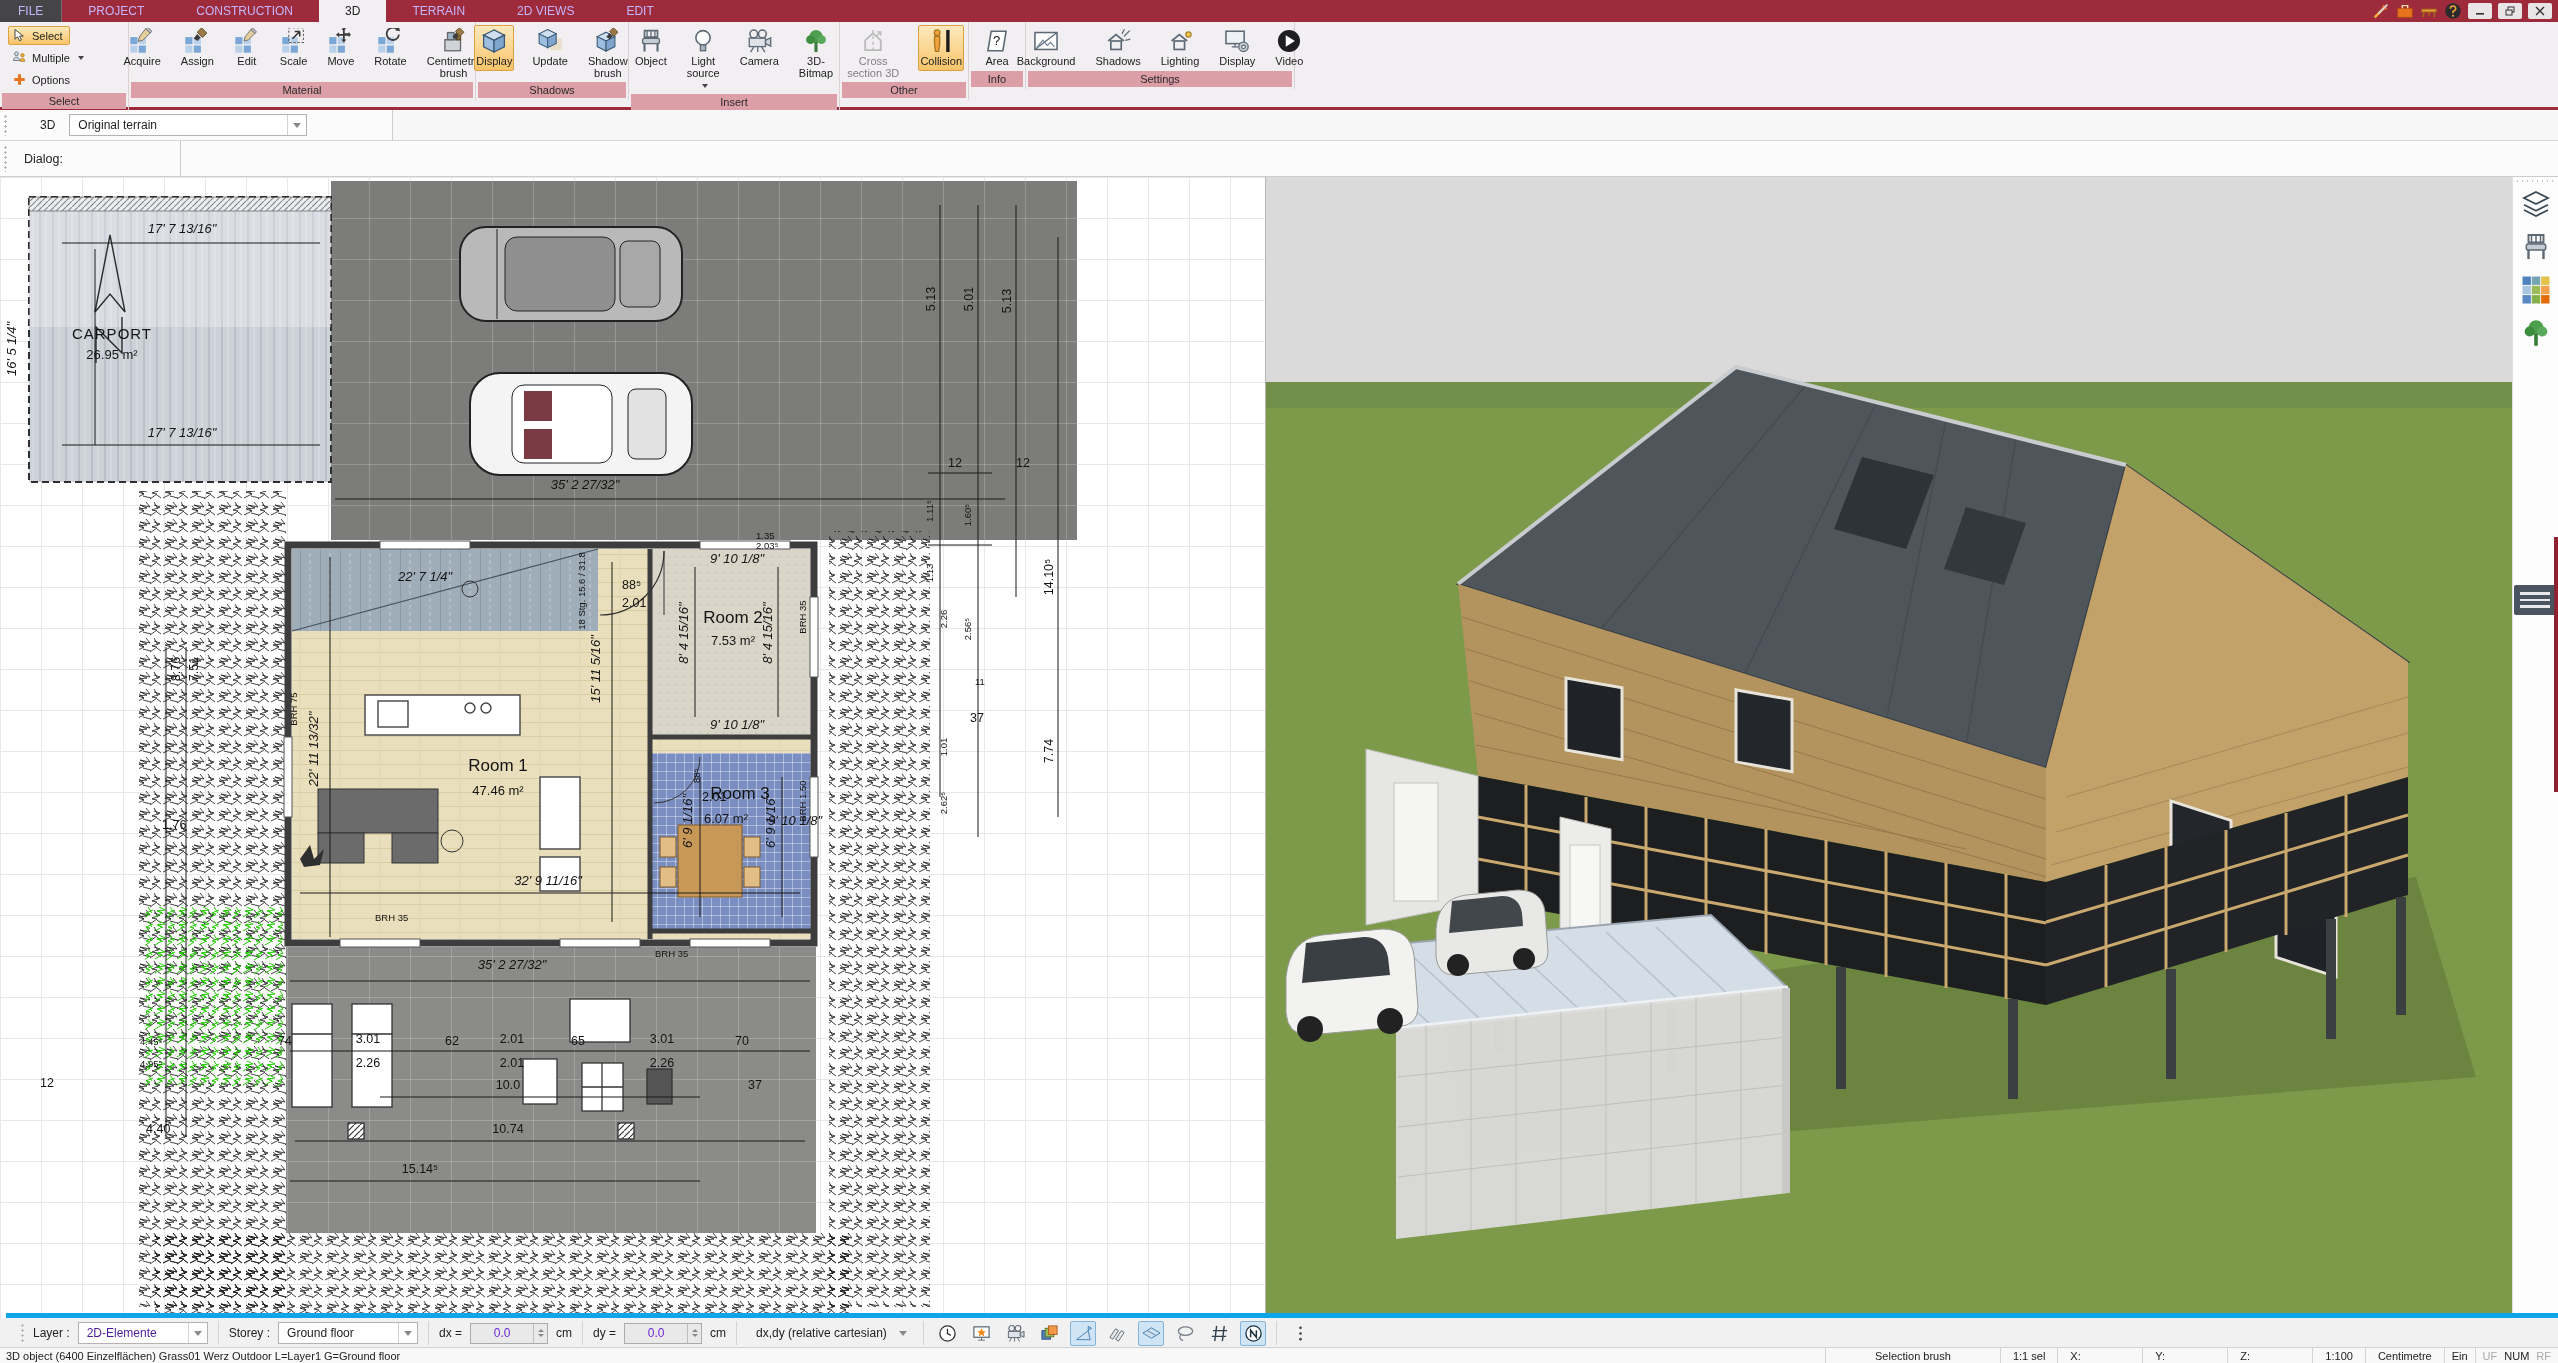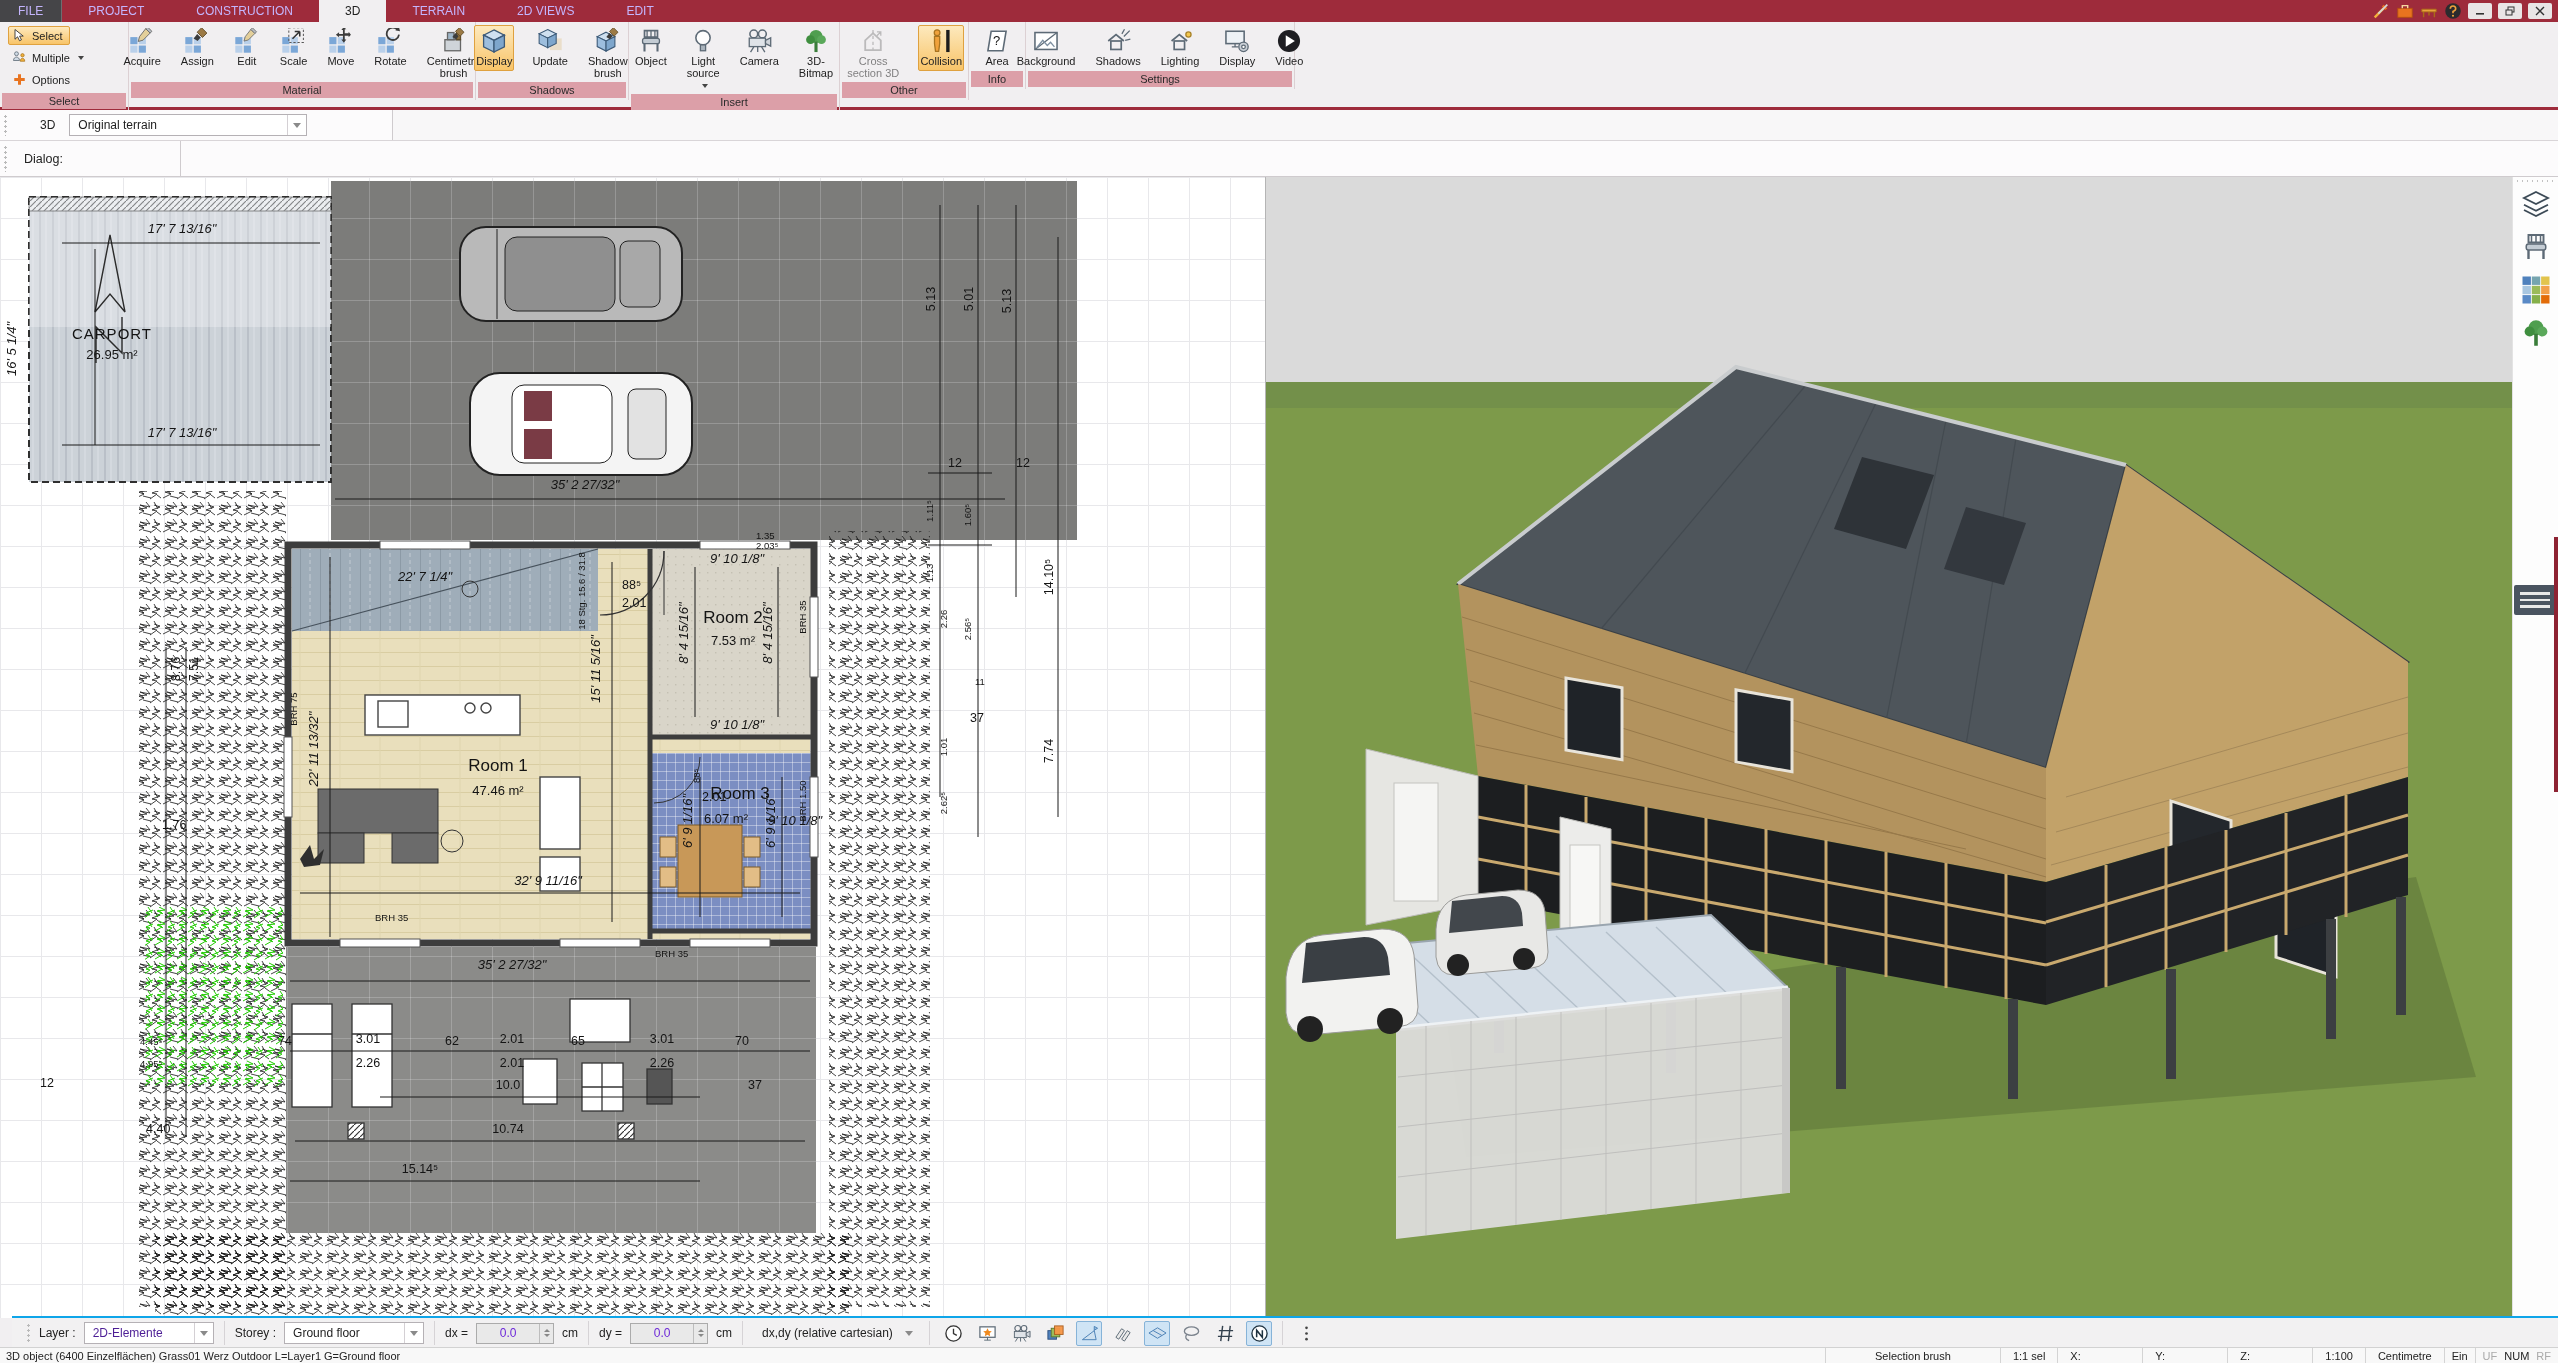--- a/index.html
+++ b/index.html
@@ -53,21 +53,21 @@
   .rightstrip{position:absolute;right:0;top:0;bottom:0;width:45px;background:#fdfdfd;border-left:1px solid #e3e3e3;}
   .rsicons{display:flex;flex-direction:column;align-items:center;gap:13px;padding-top:12px;}
   .rsicons svg{width:30px;height:30px;}
   .rtick{position:absolute;top:2px;left:2px;right:2px;height:4px;
     background-image:radial-gradient(#c2c2c2 .8px,transparent 1px);background-size:5px 4px;}
   .hamburger{position:absolute;left:1px;top:408px;width:42px;height:30px;background:#4a5460;border-radius:2px;
     display:flex;flex-direction:column;justify-content:center;gap:4px;padding:0 6px;box-sizing:border-box;}
   .hamburger i{height:2.5px;background:#e8e8e8;display:block;}
   .redline{position:absolute;right:0;top:360px;height:255px;width:4px;background:#8e2333;}
   
-  .btoolbar{position:absolute;left:12px;right:0;bottom:15px;height:30px;background:#f2f1f2;border-top:2px solid #0ea5e9;
+  .btoolbar{position:absolute;left:6px;right:0;bottom:15px;height:30px;background:#f2f1f2;border-top:5px solid #0ea5e9;
     display:flex;align-items:center;font-size:12px;gap:8px;padding-left:14px;}
   .btoolbar .sep{width:1px;align-self:stretch;margin:3px 2px;background:#d6d3d6;}
   .fieldbox{height:19px;background:#e9e9e9;border:1px solid #ababab;display:flex;align-items:center;}
   .fieldbox .val{width:62px;text-align:center;color:#6d28d9;font-size:12px;}
   .spin{width:13px;align-self:stretch;border-left:1px solid #bdbdbd;display:flex;flex-direction:column;align-items:center;justify-content:center;gap:2px;}
   .spin i{width:0;height:0;border-left:3px solid transparent;border-right:3px solid transparent;}
   .spin .up{border-bottom:3.5px solid #888;}
   .spin .dn{border-top:3.5px solid #888;}
   .ibtn{width:24px;height:23px;border:1px solid transparent;border-radius:2px;display:flex;align-items:center;justify-content:center;}
   .ibtn svg{width:19px;height:19px;}

